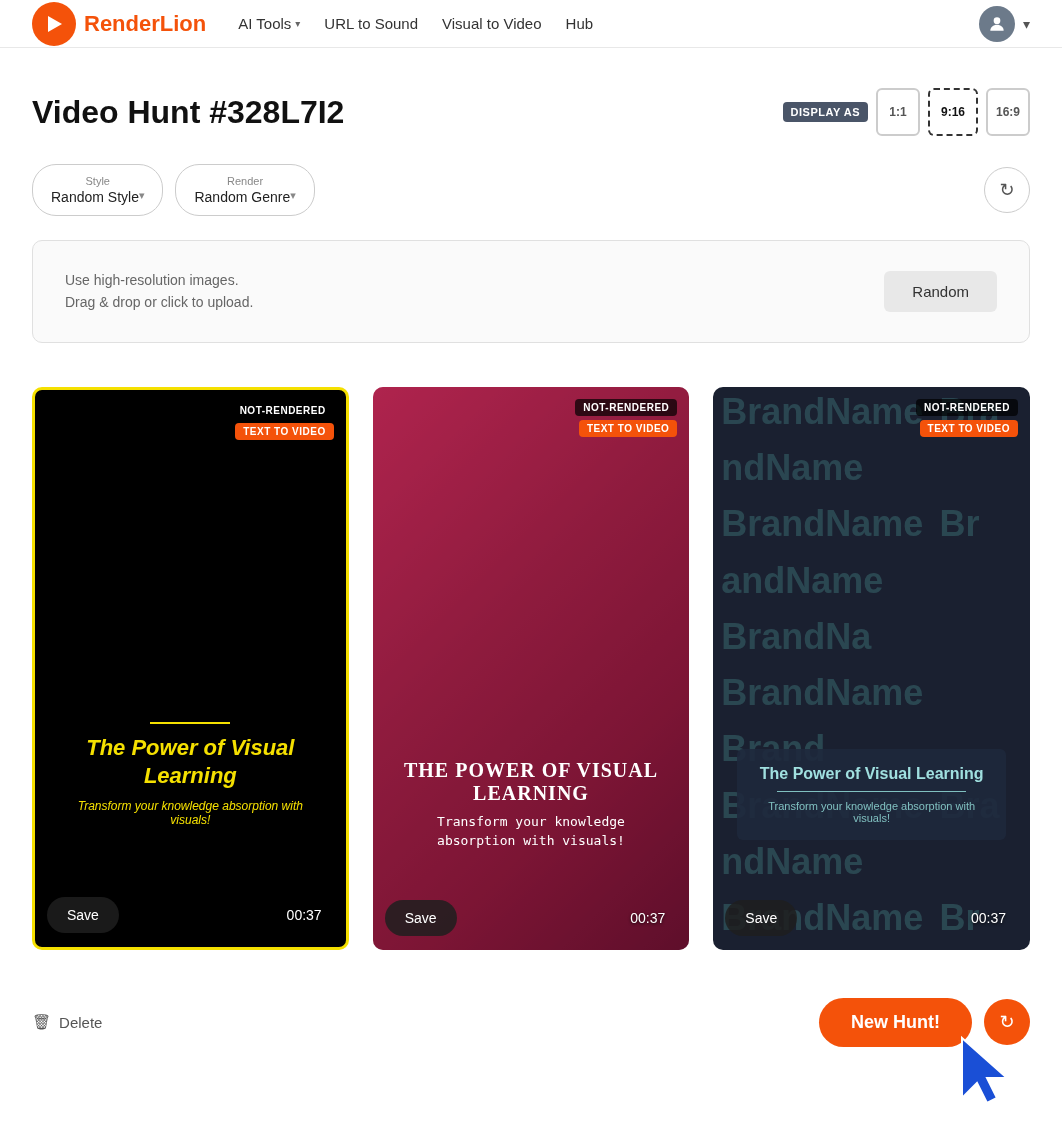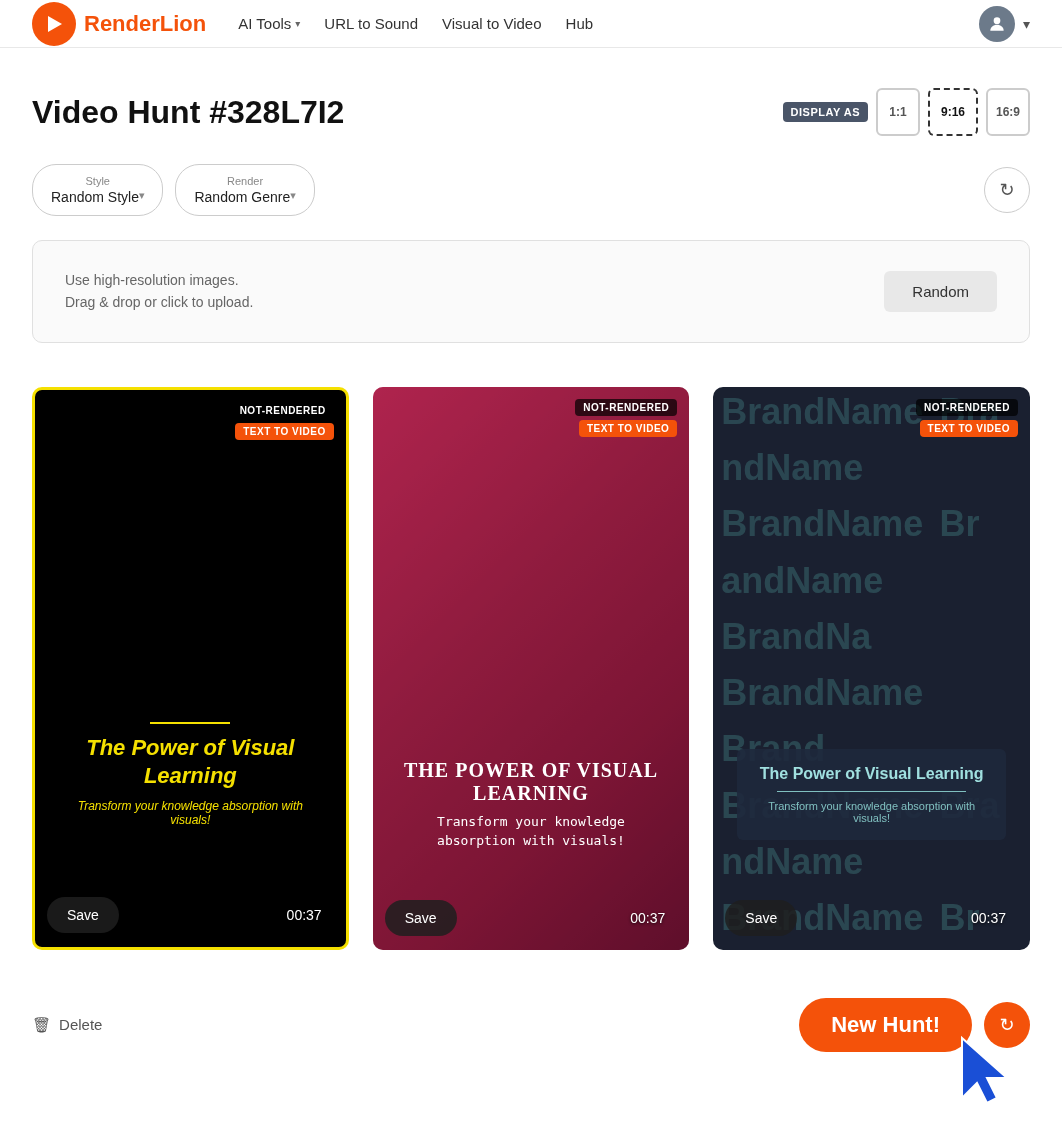--- a/index.html
+++ b/index.html
@@ -142,21 +142,21 @@
 
     
     .bottom-row { display: flex; align-items: center; justify-content: space-between; padding: 16px 0; }
     .delete-btn {
       display: flex; align-items: center; gap: 8px; background: none; border: none;
       font-size: 15px; color: #555; cursor: pointer;
     }
     .bottom-right { display: flex; align-items: center; gap: 12px; }
     .new-hunt-btn {
       padding: 14px 32px; background: #f4520a; color: #fff; border: none;
-      border-radius: 30px; font-size: 22px; font-weight: 700; cursor: pointer;
+      border-radius: 30px; font-size: 18px; font-weight: 700; cursor: pointer;
       display: flex; align-items: flex-end; gap: 8px;
     }
     .refresh-btn-orange {
       width: 46px; height: 46px; background: #f4520a; border: none; border-radius: 50%;
       cursor: pointer; display: flex; align-items: center; justify-content: center;
       font-size: 18px; color: #fff;
     }
 
     
     .cursor-graphic {

